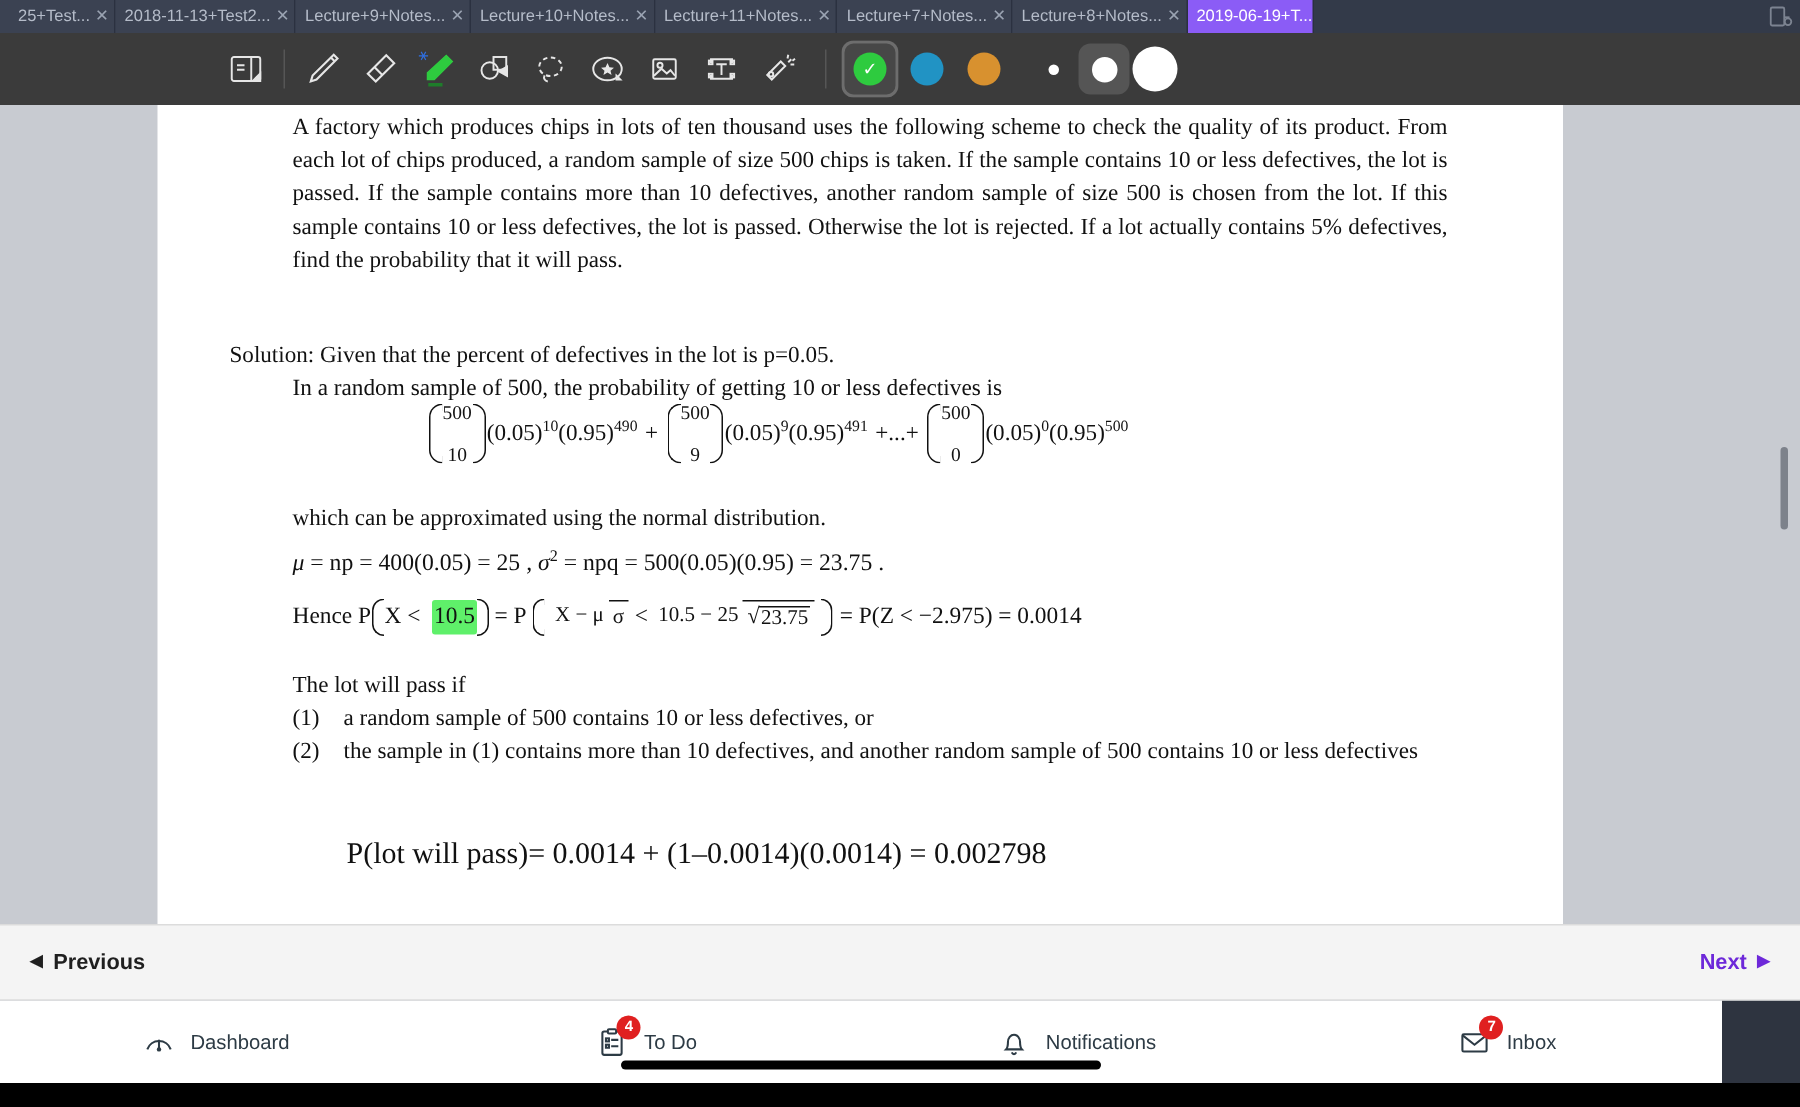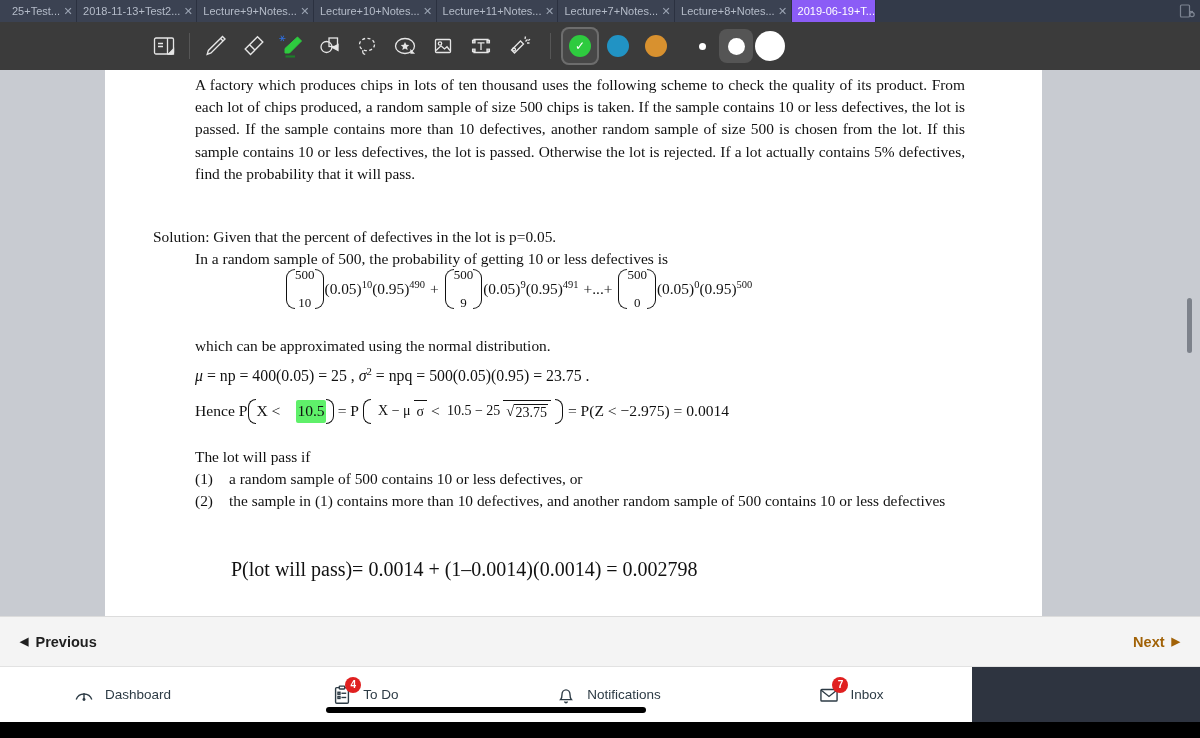--- a/index.html
+++ b/index.html
@@ -169,27 +169,27 @@
     position: absolute; top: 616px; left: 0; width: 1200px; height: 51px;
     background: #f4f4f4; border-top: 1px solid #dcdcdc;
     border-bottom: 1px solid #e2e2e2; display: flex; align-items: center;
   }
   .nav-prev {
     position: absolute; left: 20px; display: flex; align-items: center; gap: 7px;
     font-size: 14.5px; color: #1f1f1f; font-weight: bold;
   }
   .nav-next {
     position: absolute; right: 20px; display: flex; align-items: center; gap: 7px;
-    font-size: 14.5px; color: #a16207; font-weight: bold;
+    font-size: 14.5px; color: #6d28d9; font-weight: bold;
   }
   .caret { font-size: 11px; line-height: 1; }
 
   
   .dock {
-    position: absolute; top: 667px; left: 0; width: 972px; height: 55px;
+    position: absolute; top: 667px; left: 0; width: 1148px; height: 55px;
     background: #ffffff; display: flex; align-items: center;
   }
   .dock-item {
     flex: 1; display: flex; align-items: center; justify-content: center;
     gap: 9px; font-size: 13.5px; color: #2d3b45;
   }
   .dock-icon { position: relative; width: 24px; height: 24px; display: flex; align-items: center; justify-content: center; }
   .badge {
     position: absolute; top: -6px; right: -7px; min-width: 16px; height: 16px;
     padding: 0 3px; border-radius: 9px; background: #e02020; color: #fff;
@@ -400,21 +400,21 @@
         <div class="para p-approx">which can be approximated using the normal distribution.</div>
 
         <div class="musig">
           <em class="it">μ</em><span> = np = 400(0.05) = 25 ,  </span><em class="it">σ</em><sup class="e">2</sup><span> = npq = 500(0.05)(0.95) = 23.75 .</span>
         </div>
 
         <div class="hence">
           <span>Hence  P</span>
           <span class="bigparen">
             <span>X &lt;</span>
-            <span class="hl" style="margin-left: 16px; background: rgb(95, 240, 106);">10.5</span>
+            <span class="hl" style="margin-left: 8px; background: rgb(95, 240, 106);">10.5</span>
           </span>
           <span style="margin:0 3px">= P</span>
           <span class="bigparen">
             <span class="frac">
               <span class="num">X − μ</span>
               <span class="den">σ</span>
             </span>
             <span>&lt;</span>
             <span class="frac">
               <span class="num">10.5 − 25</span>

